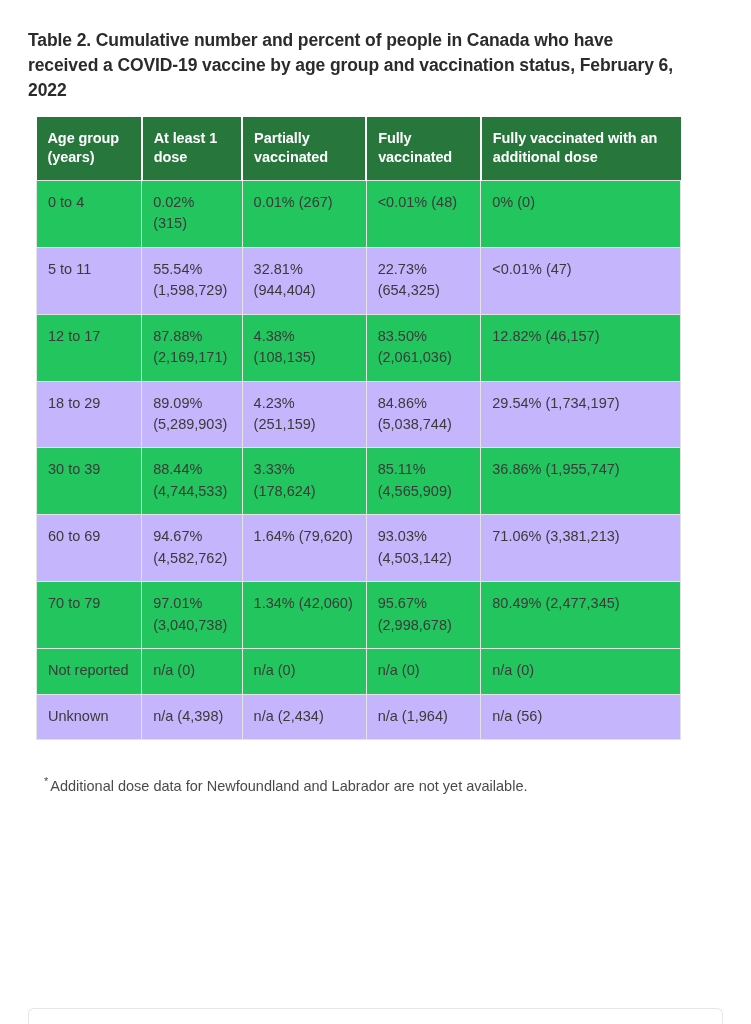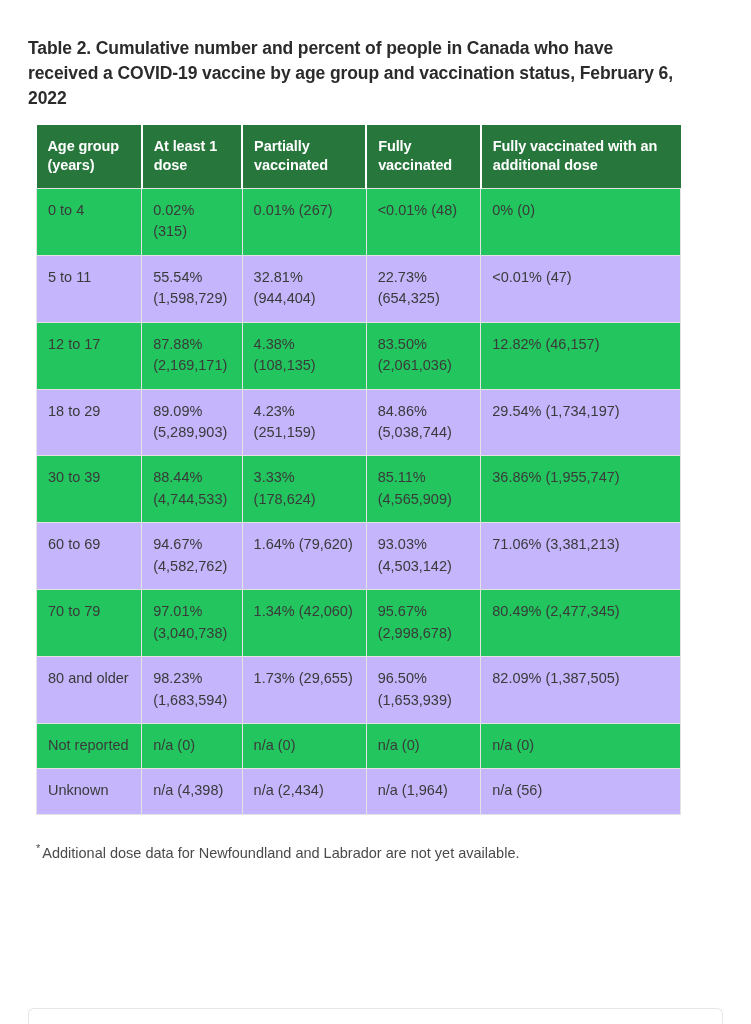--- a/index.html
+++ b/index.html
@@ -14,21 +14,21 @@
     font-family: "Liberation Sans", sans-serif;
     color: #333333;
     -webkit-font-smoothing: antialiased;
   }
 
   .page {
     position: relative;
     width: 751px;
     height: 1024px;
     box-sizing: border-box;
-    padding: 12px 28px;
+    padding: 4px 28px;
   }
 
   
   .table-title {
     margin: 0;
     padding-top: 24px;
     font-size: 17.5px;
     line-height: 1.42;
     font-weight: bold;
     color: #2b2b2b;
@@ -85,21 +85,21 @@
 
   table.vax-table tbody tr.alt td {
     background: #22c55e;
   }
   table.vax-table tbody tr.plain td {
     background: #c4b5fd;
   }
 
   
   .footnote {
-    margin: 8px;
+    margin: 16px;
     padding-top: 17px;
     font-size: 14.5px;
     line-height: 1.5;
     color: #4a4a4a;
   }
   .footnote .star {
     vertical-align: super;
     font-size: 11px;
     margin-right: 2px;
   }
@@ -186,27 +186,20 @@
             <td>93.03% (4,503,142)</td>
             <td>71.06% (3,381,213)</td>
           </tr>
           <tr class="alt">
             <td>70 to 79</td>
             <td>97.01% (3,040,738)</td>
             <td>1.34% (42,060)</td>
             <td>95.67% (2,998,678)</td>
             <td>80.49% (2,477,345)</td>
           </tr>
-          <tr class="plain">
-            <td>80 and older</td>
-            <td>98.23% (1,683,594)</td>
-            <td>1.73% (29,655)</td>
-            <td>96.50% (1,653,939)</td>
-            <td>82.09% (1,387,505)</td>
-          </tr>
           <tr class="alt">
             <td>Not reported</td>
             <td>n/a (0)</td>
             <td>n/a (0)</td>
             <td>n/a (0)</td>
             <td>n/a (0)</td>
           </tr>
           <tr class="plain">
             <td>Unknown</td>
             <td>n/a (4,398)</td>

